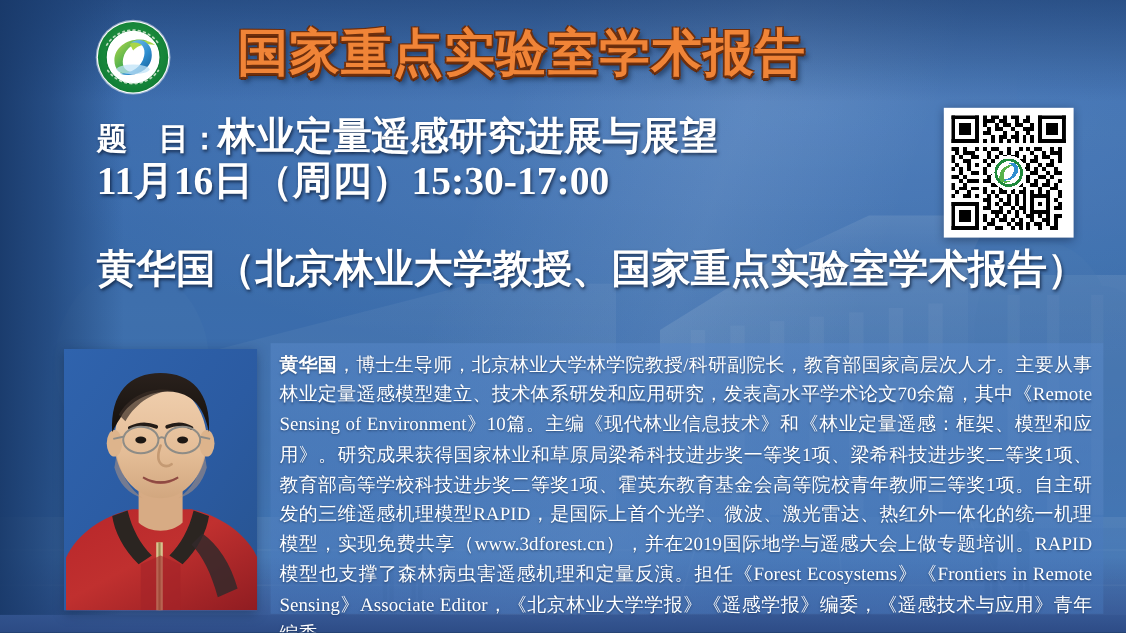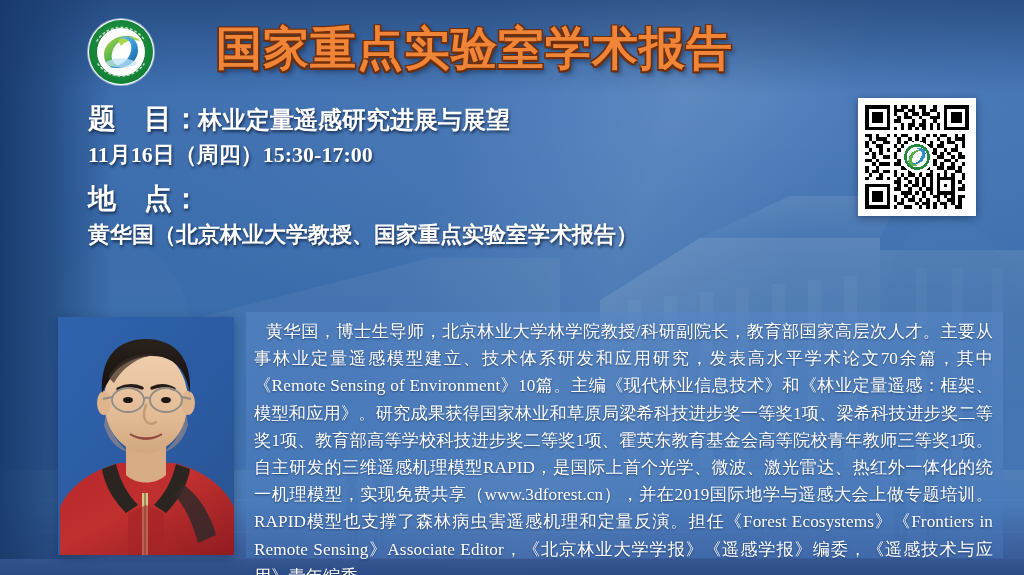--- a/index.html
+++ b/index.html
@@ -83,25 +83,25 @@
   }
   .info-label{
     width:110px;
     flex:0 0 110px;
     font-size:28px;
     font-weight:700;
     letter-spacing:0px;
     text-shadow:1px 2px 3px rgba(8,22,46,.75);
   }
   .info-value{
-    font-size:22px;
+    font-size:36px;
     font-weight:700;
     text-shadow:1px 2px 3px rgba(8,22,46,.75);
   }
-  .info-row.title-row .info-value{ font-size:24px; }
+  .info-row.title-row .info-value{ font-size:35px; }
 
   
   .qr-wrap{
     position:absolute; left:858px; top:98px;
     width:118px; height:118px;
     background:#ffffff;
     padding:7px;
     box-shadow:0 2px 8px rgba(8,22,46,.45);
     z-index:6;
   }
@@ -128,21 +128,21 @@
   .bio p{
     color:#ffffff;
     font-family:"Liberation Serif", serif;
     font-size:17.2px;
     line-height:27.2px;
     text-align:justify;
     text-justify:inter-ideograph;
     text-shadow:0 1px 2px rgba(10,28,56,.55);
     letter-spacing:.1px;
   }
-  .bio b{ font-weight:400;margin-left:12px; }
+  .bio b{ font-weight:700; }
 
   
   .bottom-band{
     position:absolute; left:0; bottom:0; width:1024px; height:16px;
     background:linear-gradient(180deg, rgba(53,86,146,.85), rgba(45,76,134,.95));
     z-index:4;
   }
 </style>
 </head>
 <body>
@@ -271,21 +271,20 @@
     <div class="info-row title-row">
       <span class="info-label">题　目：</span>
       <span class="info-value">林业定量遥感研究进展与展望</span>
     </div>
 
     <div class="info-row">
       <span class="info-value">11月16日（周四）15:30-17:00</span>
     </div>
 
     <div class="info-row">
-      <span class="info-label">地　点：</span>
     </div>
 
     <div class="info-row">
       <span class="info-value">黄华国（北京林业大学教授、国家重点实验室学术报告）</span>
     </div>
 
     <div class="info-row">
     </div>
   </div>
 

